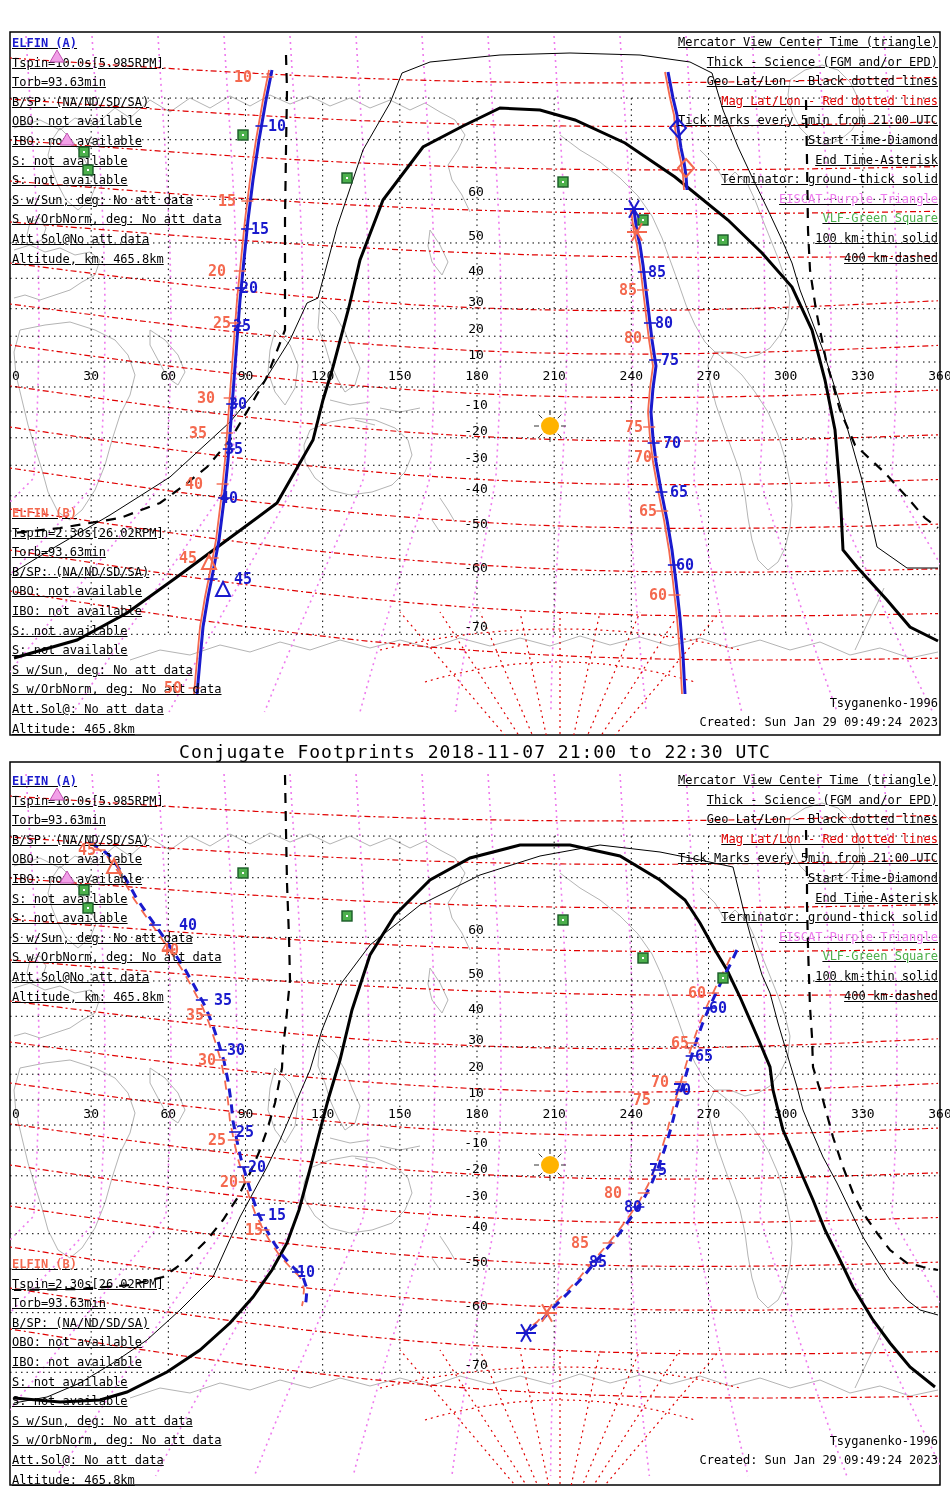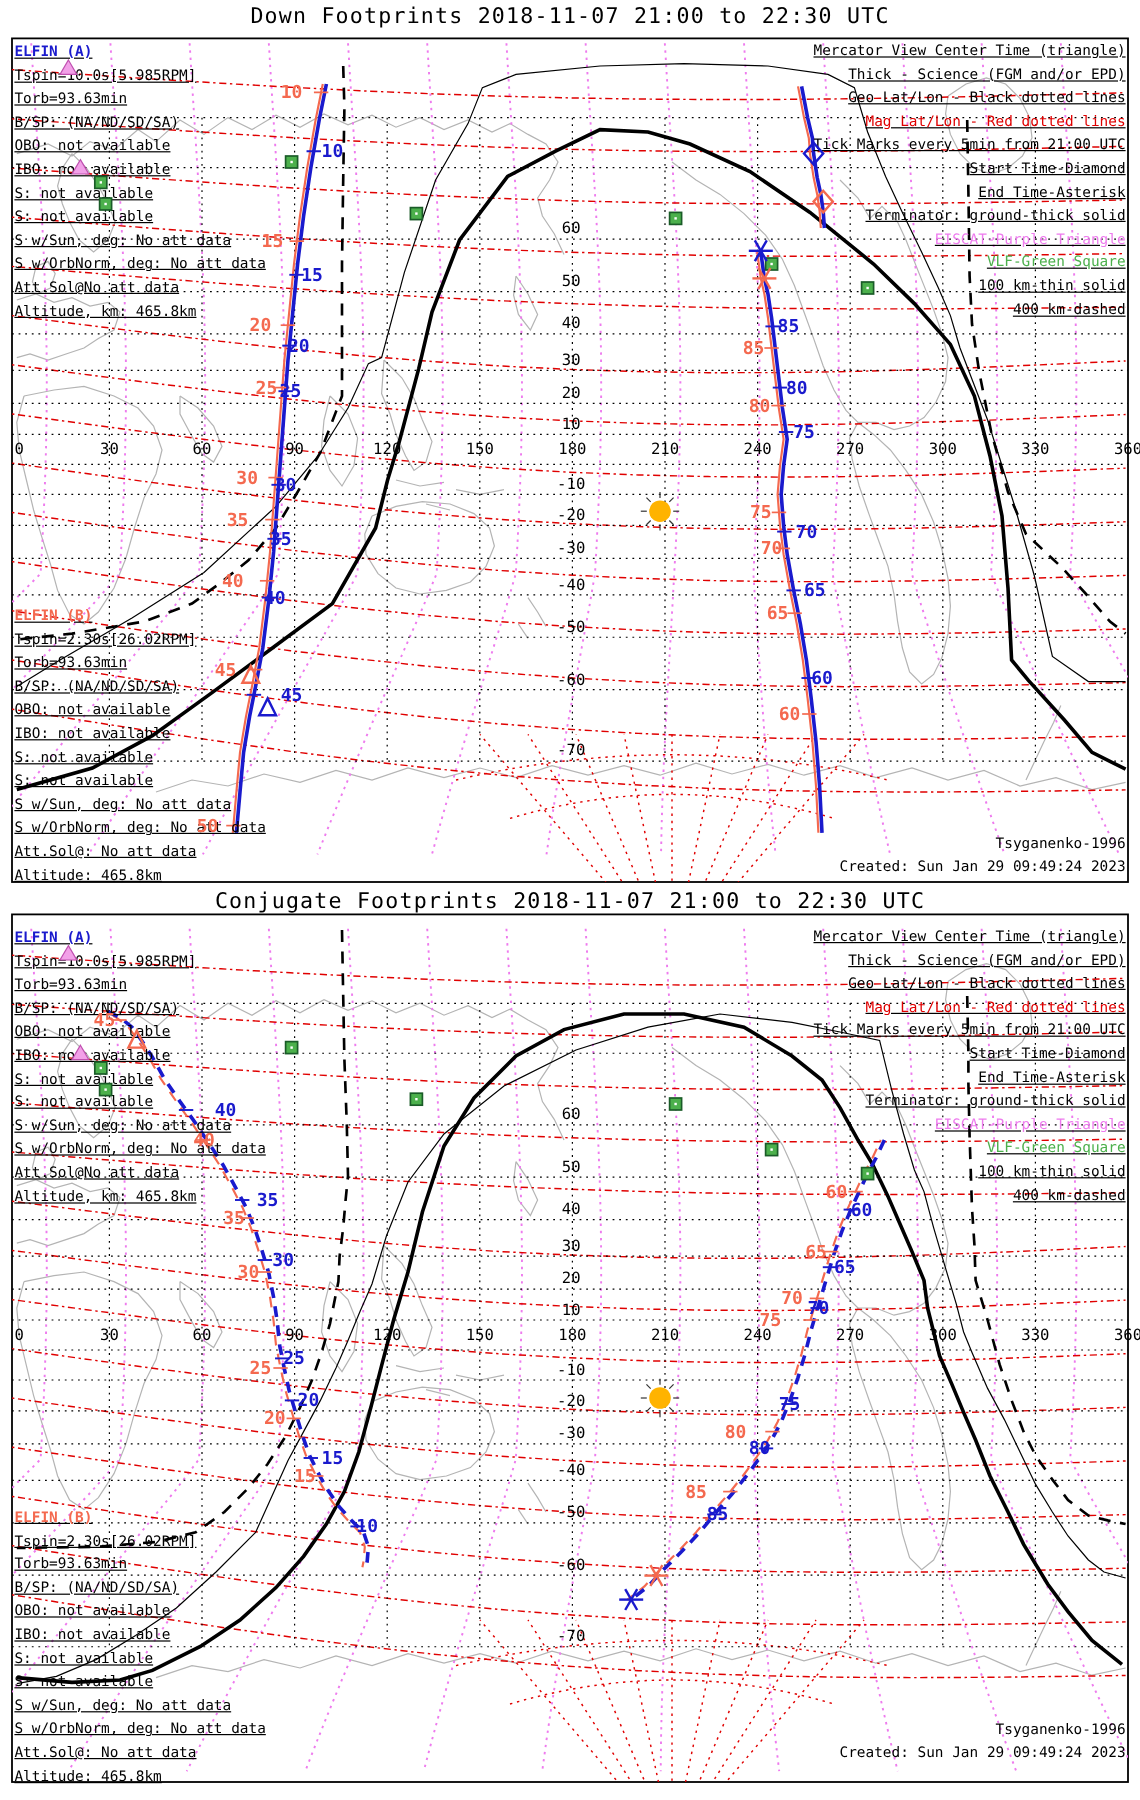--- a/index.html
+++ b/index.html
@@ -19,21 +19,20 @@
         transform:translate(-50%,-50%);}
   .credit{position:absolute;z-index:2;right:12px;text-align:right;
           font:12px "DejaVu Sans Mono",monospace;color:#000;}
 </style>
 </head>
 <body>
 
 <div id="stage">
 
 <div class="panel" style="top: 0px;">
-      <div class="ptitle" id="title0" style="top: 3px;">Down Footprints 2018-11-07 21:00 to 22:30 UTC</div>
       <svg width="950" height="750" viewBox="0 0 950 750" class="psvg">
         <defs>
           <clipPath id="clip0">
             <rect x="10" y="32" width="930" height="703"></rect>
           </clipPath>
         </defs>
         <rect x="10" y="32" width="930" height="703" fill="none" stroke="#000" stroke-width="1.5"></rect>
         <g clip-path="url(#clip0)">
           <polyline points="14,128 40,120 60,130 75,118 95,125 115,108 130,118 150,100 170,112 190,98 210,108 230,96 250,106 270,95 290,104 310,96 330,106 350,98 370,108 390,100 410,110 425,103 440,112 455,120 465,135 458,150 448,165 452,180 462,195 470,212" fill="none" stroke="#b4b4b4" stroke-width="1"></polyline>
           <polyline points="60,128 72,140 82,155 90,170 96,185 90,200 78,210 66,200 58,185 52,170 48,155 52,140 60,128" fill="none" stroke="#b4b4b4" stroke-width="1"></polyline>

